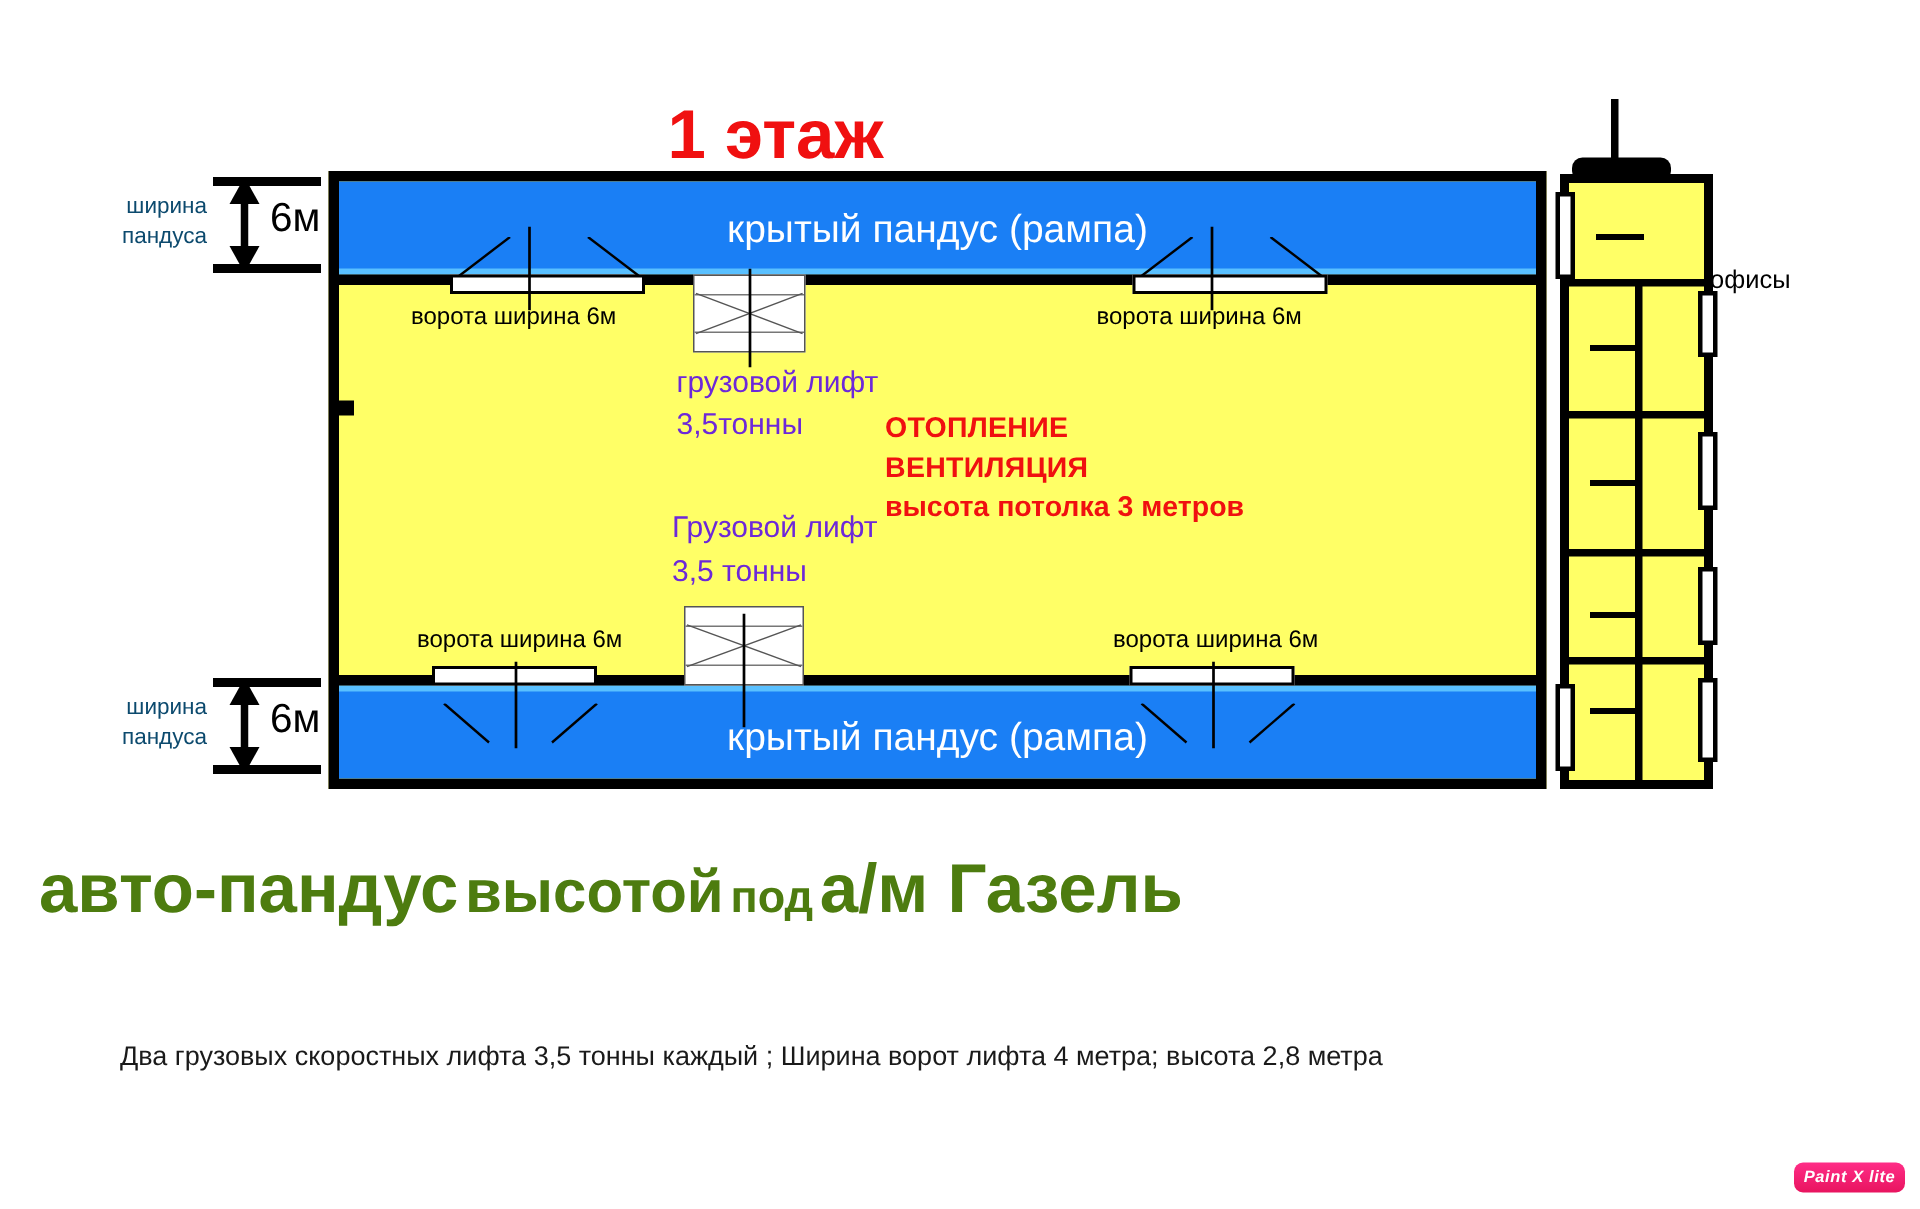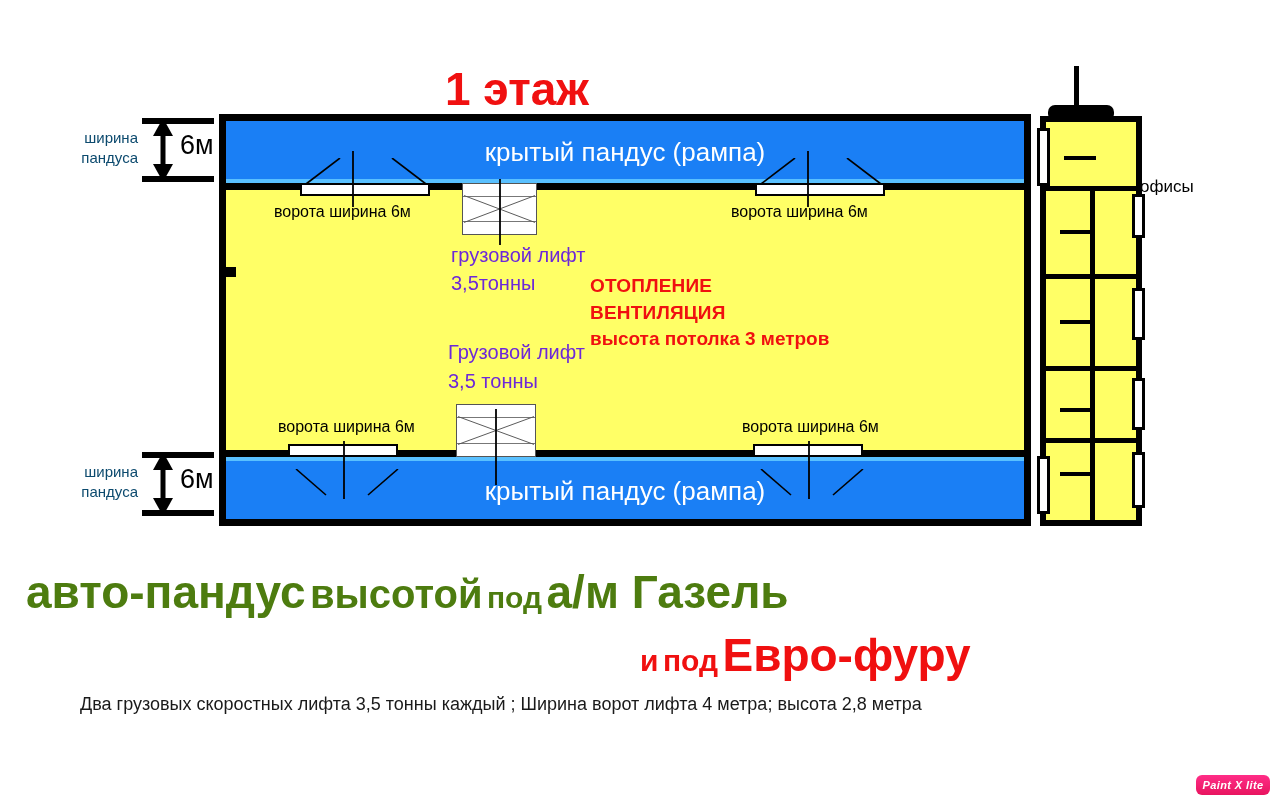--- a/index.html
+++ b/index.html
@@ -398,24 +398,19 @@
     <div class="abs office-win" style="left:-9px; bottom:6px; height:58px;"></div>
   </div>
   <div class="abs" id="offices-label">офисы</div>
 
   <div class="abs" id="headline-1">
     <span class="h-xl">авто-пандус</span>
     <span class="h-lg">высотой</span>
     <span class="h-md">под</span>
     <span class="h-xl">а/м Газель</span>
   </div>
-  <div class="abs" id="headline-2">
-    <span class="h-md">и</span>
-    <span class="h-md">под</span>
-    <span class="h-xl">Евро-фуру</span>
-  </div>
 
 
   <div class="abs" id="footer-note">Два грузовых скоростных лифта 3,5 тонны каждый ; Ширина ворот лифта 4 метра; высота 2,8 метра</div>
 
   <div class="abs" id="paint-badge">Paint X lite</div>
 
 </div>
 
 </body></html>

